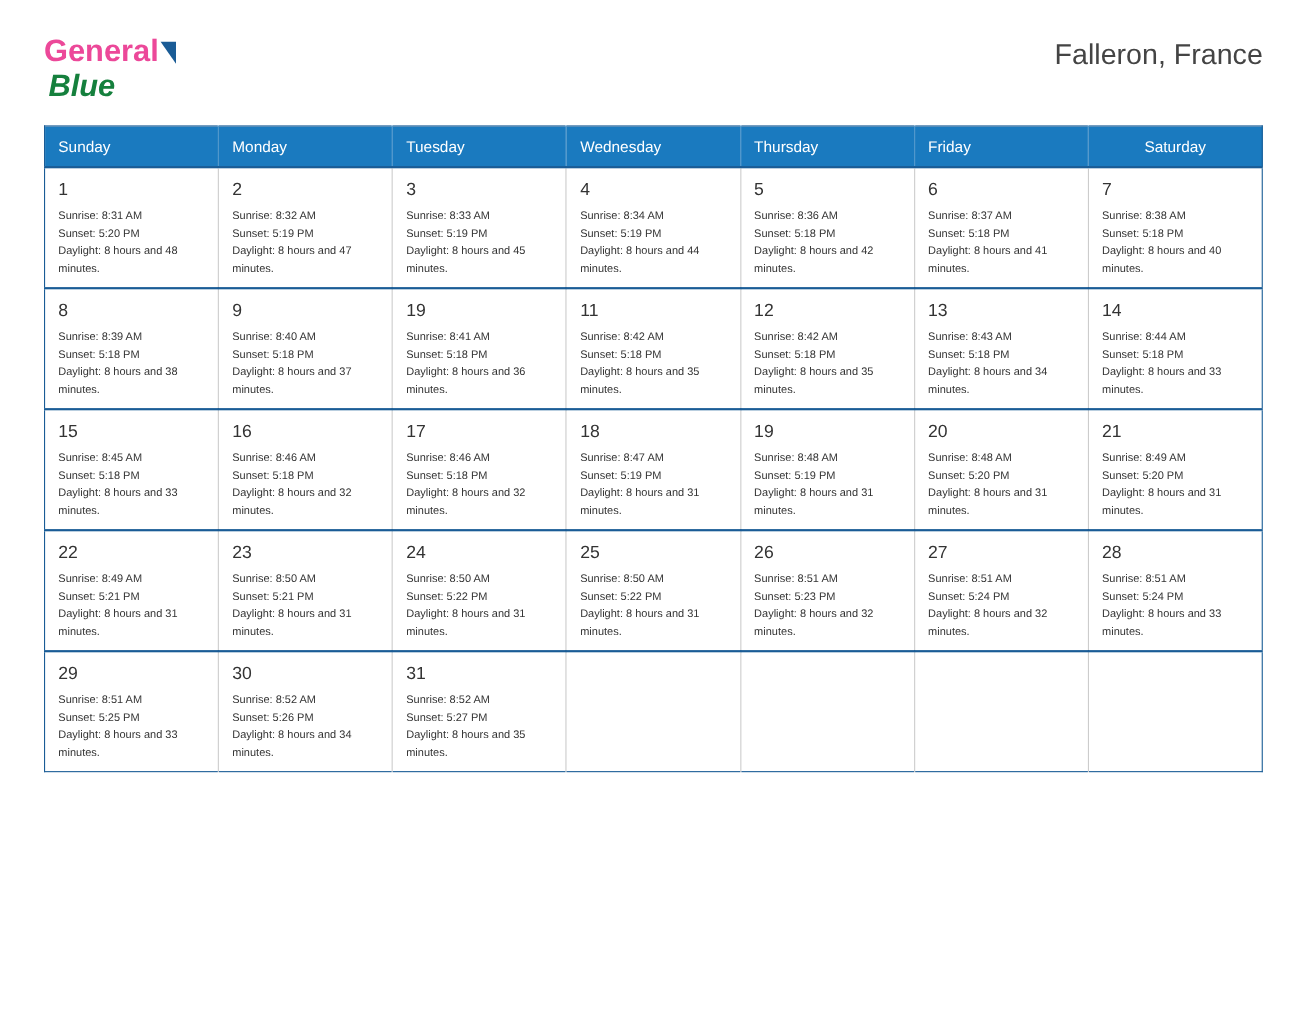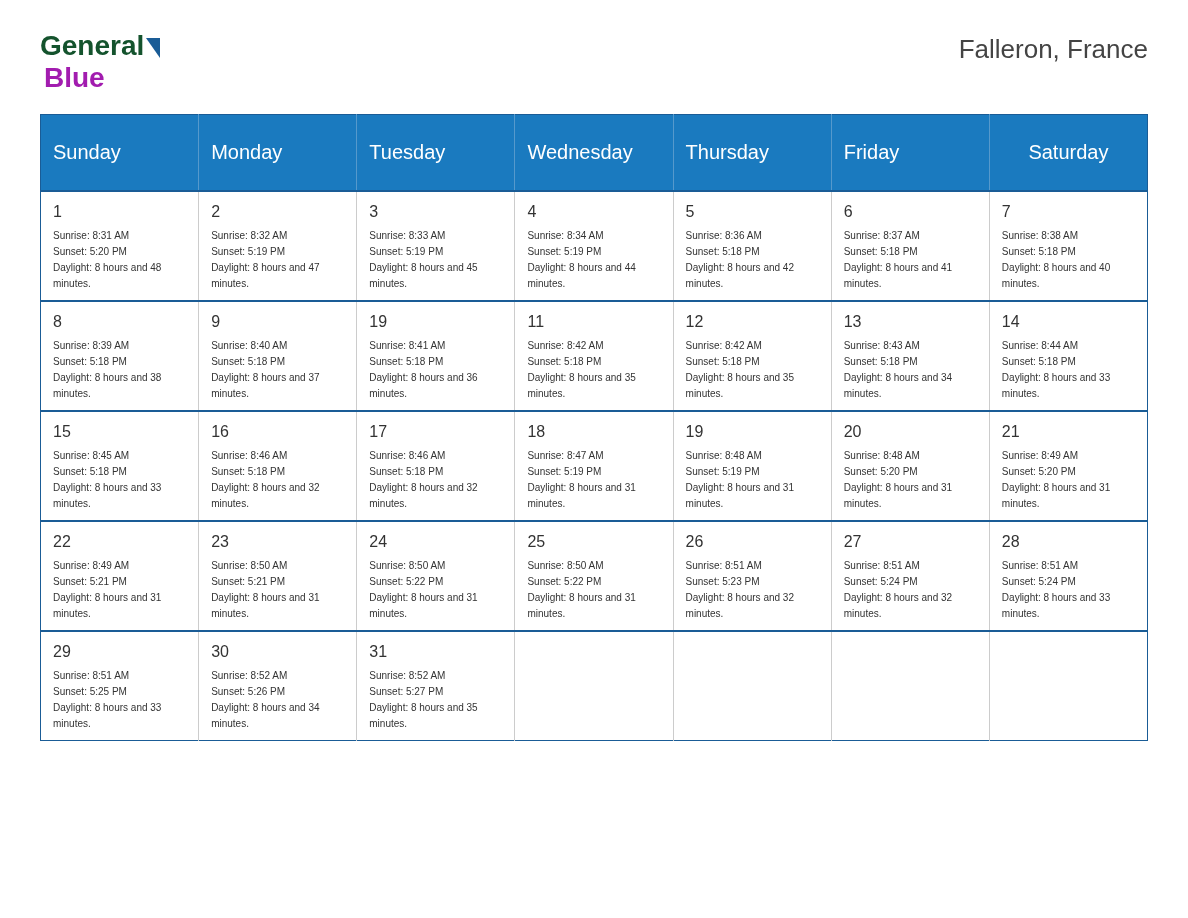--- a/index.html
+++ b/index.html
@@ -22,35 +22,36 @@
       align-items: flex-start;
     }
     .logo-text {
       display: flex;
       align-items: center;
       font-size: 28px;
       font-weight: bold;
       color: #333;
     }
     .logo-general {
-      color: #14532d;
+      color: #ec4899;
     }
     .logo-arrow {
       width: 0;
       height: 0;
       border-left: 14px solid transparent;
       border-right: 0px solid transparent;
       border-top: 20px solid #1a5c96;
       display: inline-block;
       margin-left: 2px;
       margin-top: 4px;
     }
     .logo-blue {
-      color: #a21caf;
+      color: #15803d;
       margin-left: 2px;
+      font-style: italic;
     }
     .title-section {
       text-align: right;
     }
     .month-title {
       font-size: 52px;
       font-weight: normal;
       color: #222;
     }
     .location {
@@ -59,22 +60,22 @@
       margin-top: 4px;
     }
     table {
       width: 100%;
       border-collapse: collapse;
       border: 1px solid #1a5c96;
     }
     thead tr th {
       background-color: #1a7abf;
       color: white;
-      padding: 26px 12px;
-      font-size: 20px;
+      padding: 10px 12px;
+      font-size: 14px;
       font-weight: normal;
       text-align: left;
       border-right: 1px solid #5599cc;
     }
     thead tr th:last-child {
       border-right: none;
       text-align: center;
     }
     tbody tr {
       border-top: 2px solid #1a5c96;

